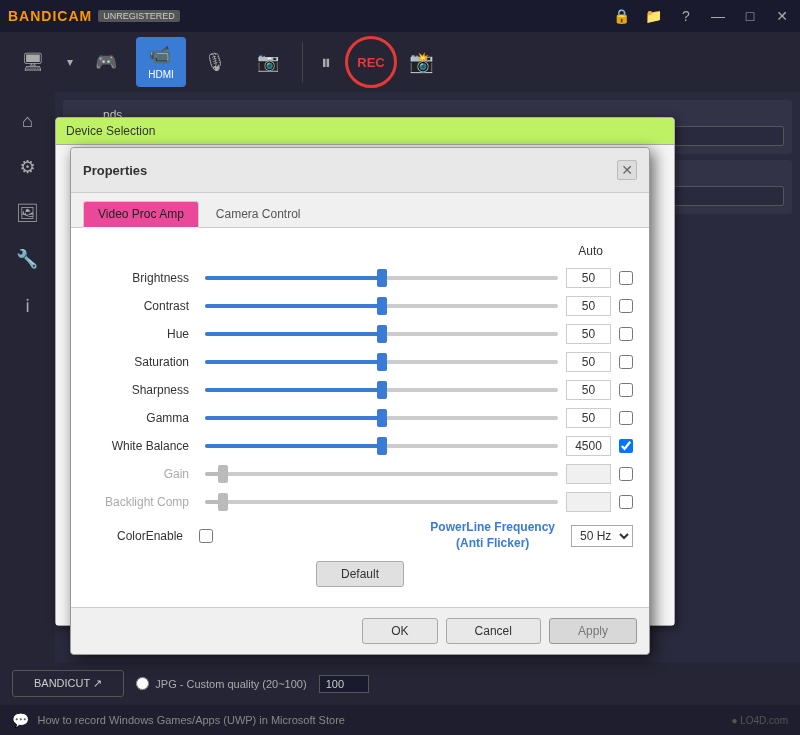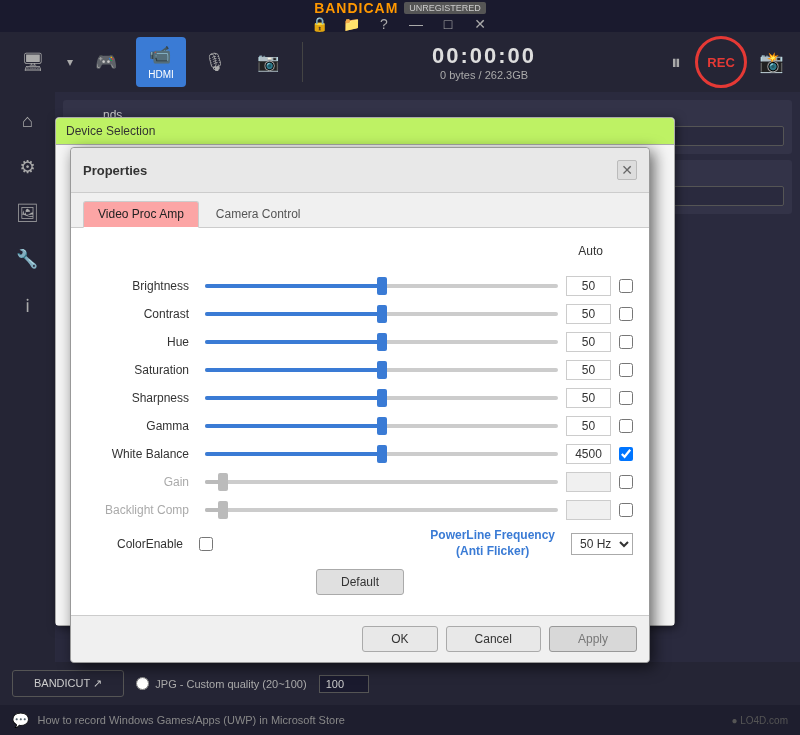--- a/index.html
+++ b/index.html
@@ -13,21 +13,20 @@
     }
 
     
     .title-bar {
       background: #1a1a2e;
       height: 32px;
       display: flex;
       align-items: center;
       justify-content: space-between;
       padding: 0 8px;
-      flex-direction: column;
     }
     .title-bar-left {
       display: flex;
       align-items: center;
       gap: 6px;
     }
     .bandicam-logo {
       color: #ff9800;
       font-weight: bold;
       font-size: 14px;
@@ -258,39 +257,39 @@
     }
     .prop-tab {
       padding: 5px 14px;
       font-size: 12px;
       cursor: pointer;
       color: #555;
       border: 1px solid transparent;
       border-radius: 3px 3px 0 0;
     }
     .prop-tab.active {
-      background: #fca5a5;
+      background: #ec4899;
       border: 1px solid #ccc;
       border-bottom: 1px solid #fff;
       color: #222;
       margin-bottom: -1px;
     }
 
     
     .prop-content {
       background: #fff;
       padding: 16px;
     }
 
     
     .prop-auto-header {
       display: flex;
       justify-content: flex-end;
       padding-right: 30px;
-      margin-bottom: 18px;
+      margin-bottom: 10px;
       color: #333;
       font-size: 12px;
     }
 
     
     .slider-row {
       display: flex;
       align-items: center;
       margin-bottom: 8px;
       gap: 8px;
@@ -489,24 +488,20 @@
   <div class="tool-btn">
     <span class="icon">🎙</span>
   </div>
 
   <div class="tool-btn">
     <span class="icon">📷</span>
   </div>
 
   <div class="toolbar-separator"></div>
 
-  <div class="timer-section">
-    <div class="timer-value">00:00:00</div>
-    <div class="storage-value">0 bytes / 262.3GB</div>
-  </div>
 
   <div class="pause-btn">⏸</div>
   <div class="rec-btn">REC</div>
   <div class="camera-btn">📸</div>
 </div>
 
 <div style="position:relative; display:flex; flex-direction:column; height: calc(735px - 92px);">
 
   <div class="main-area" style="flex:1; position:relative;">
 

